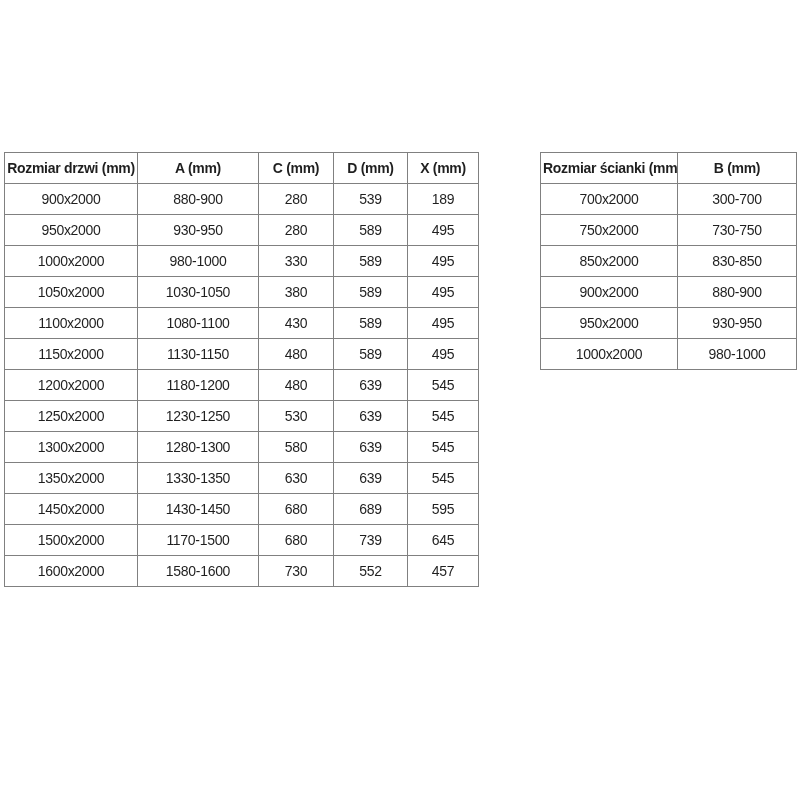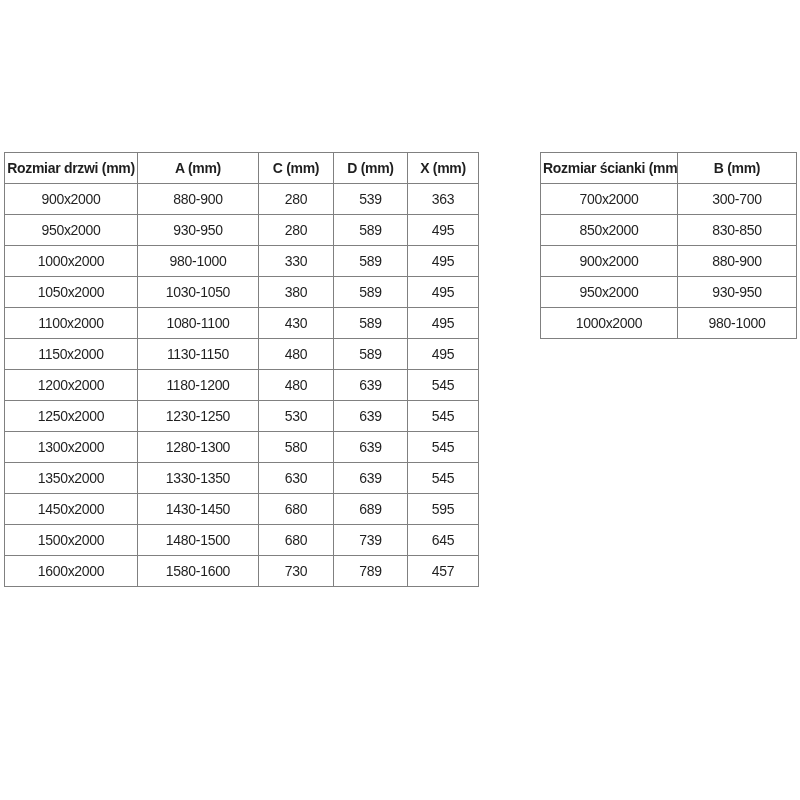--- a/index.html
+++ b/index.html
@@ -67,21 +67,21 @@
         <th>D (mm)</th>
         <th>X (mm)</th>
       </tr>
     </thead>
     <tbody>
       <tr>
         <td>900x2000</td>
         <td>880-900</td>
         <td>280</td>
         <td>539</td>
-        <td>363</td>
+        <td>189</td>
       </tr>
       <tr>
         <td>950x2000</td>
         <td>930-950</td>
         <td>280</td>
         <td>589</td>
         <td>495</td>
       </tr>
       <tr>
         <td>1000x2000</td>
@@ -141,30 +141,30 @@
       </tr>
       <tr>
         <td>1450x2000</td>
         <td>1430-1450</td>
         <td>680</td>
         <td>689</td>
         <td>595</td>
       </tr>
       <tr>
         <td>1500x2000</td>
-        <td>1480-1500</td>
+        <td>1170-1500</td>
         <td>680</td>
         <td>739</td>
         <td>645</td>
       </tr>
       <tr>
         <td>1600x2000</td>
         <td>1580-1600</td>
         <td>730</td>
-        <td>789</td>
+        <td>552</td>
         <td>457</td>
       </tr>
     </tbody>
   </table>
 
 <table id="wall-table" class="spec-table">
   <colgroup>
     <col style="width:137px">
     <col style="width:119px">
   </colgroup>
@@ -173,20 +173,24 @@
         <th>Rozmiar ścianki (mm)</th>
         <th>B (mm)</th>
       </tr>
     </thead>
     <tbody>
       <tr>
         <td>700x2000</td>
         <td>300-700</td>
       </tr>
       <tr>
+        <td>750x2000</td>
+        <td>730-750</td>
+      </tr>
+      <tr>
         <td>850x2000</td>
         <td>830-850</td>
       </tr>
       <tr>
         <td>900x2000</td>
         <td>880-900</td>
       </tr>
       <tr>
         <td>950x2000</td>
         <td>930-950</td>

